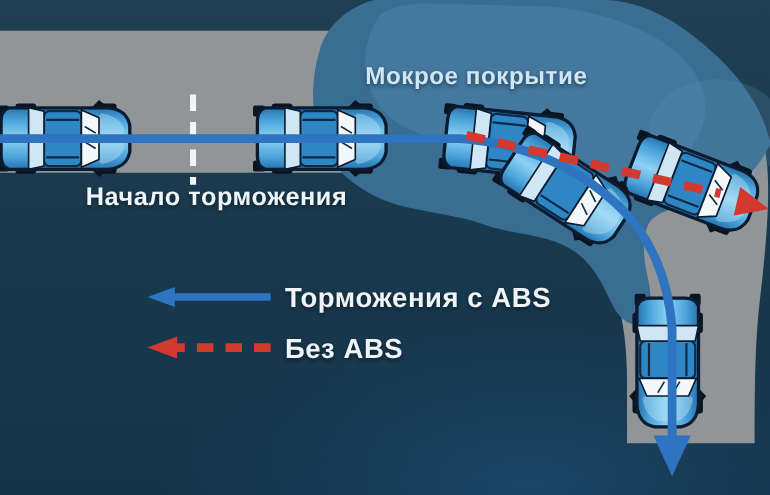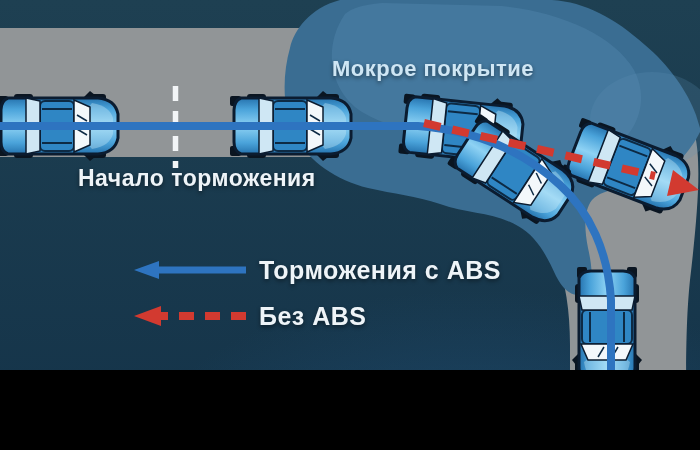--- a/index.html
+++ b/index.html
@@ -1,16 +1,16 @@
 <!DOCTYPE html>
 <html><head>
 <meta charset="utf-8">
 <style>
   html,body{margin:0;padding:0;background:#000;}
-  .stage{width:700px;height:370px;position:relative;overflow:hidden;}
+  .stage{width:700px;height:450px;position:relative;overflow:hidden;}
   svg{display:block;}
   text{font-family:"Liberation Sans","DejaVu Sans",sans-serif;font-weight:bold;}
   .lbl{font-size:23px;letter-spacing:.5px;}
   .wetlbl{font-size:22px;letter-spacing:.5px;}
   .leglbl{font-size:25px;letter-spacing:.5px;}
   .shadowed{filter:drop-shadow(0 2px 2px rgba(0,0,0,.45));}
 </style>
 </head>
 <body>
 

